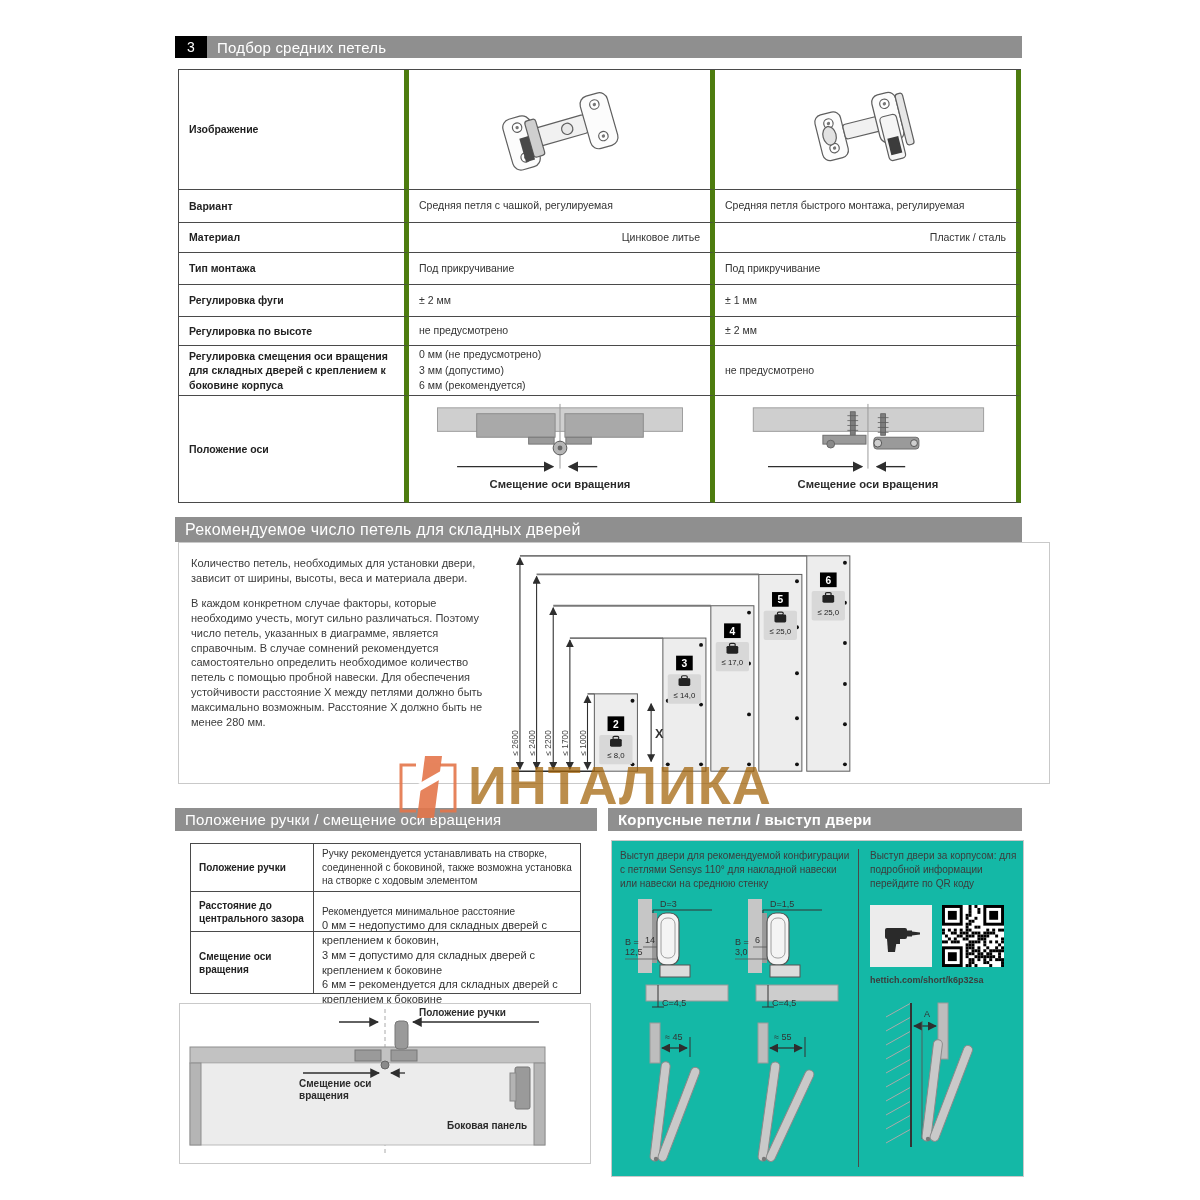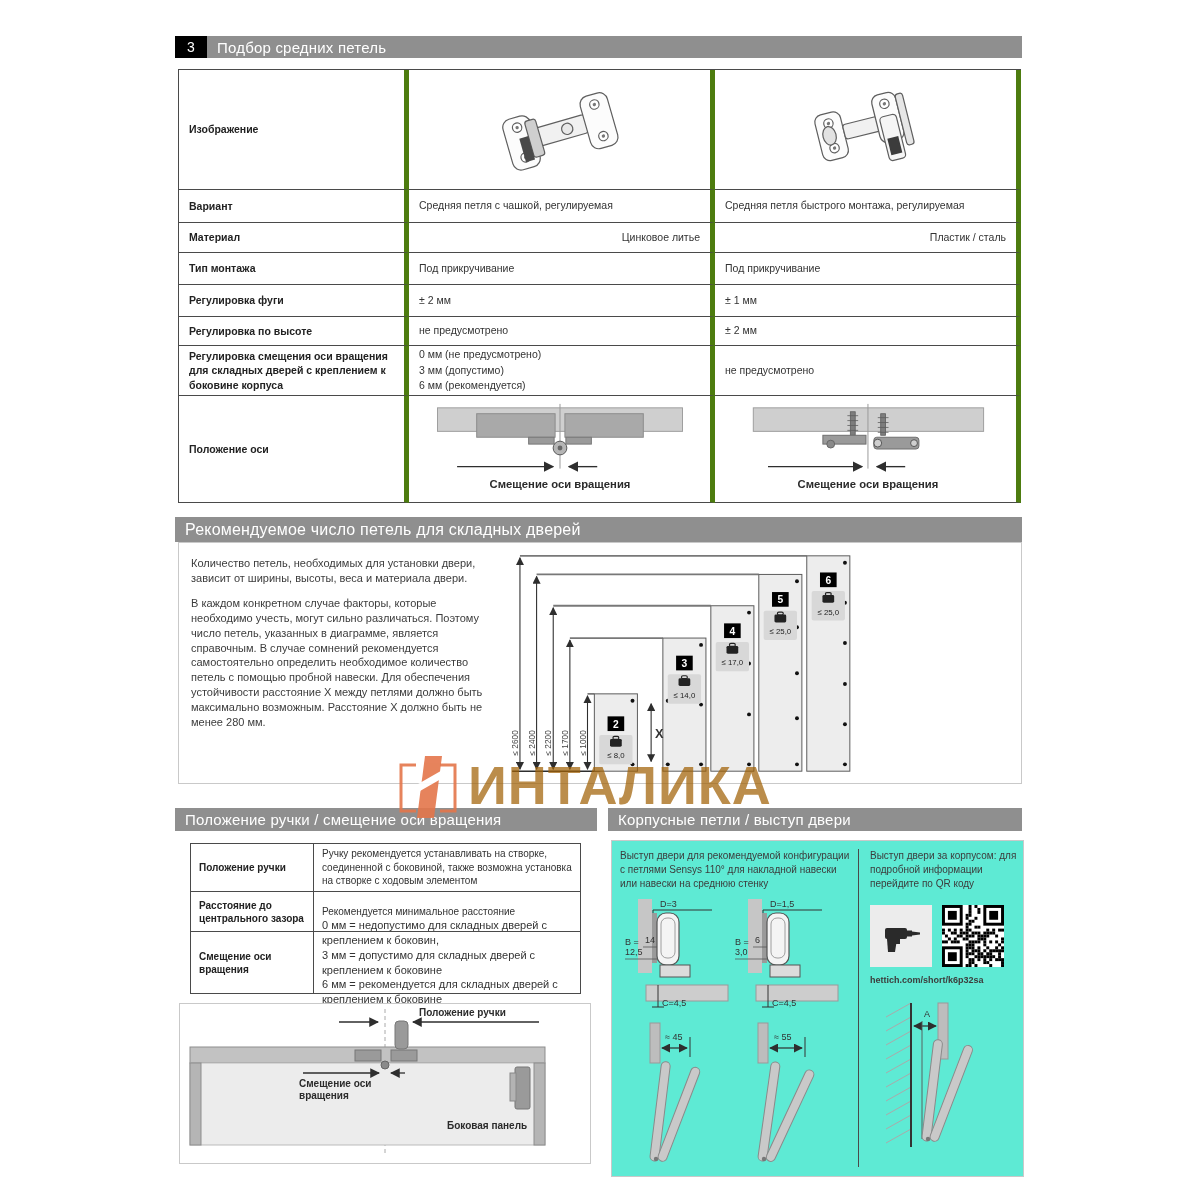--- a/index.html
+++ b/index.html
@@ -27,21 +27,21 @@
   .wm{pointer-events:none;z-index:50;}
   .wmtext{font-size:54px;font-weight:bold;color:#a16207;opacity:.72;letter-spacing:1px;}
   
   .htable{display:grid;grid-template-columns:123px 267px;border:1px solid #4a4a4a;
           border-right:none;border-bottom:none;font-size:10px;}
   .htable .cell{border-right:1px solid #4a4a4a;border-bottom:1px solid #4a4a4a;
           display:flex;flex-direction:column;justify-content:center;padding:3px 8px;box-sizing:border-box;}
   .htable .lab{font-weight:bold;color:#222;line-height:1.3;}
   .htable .val{color:#333;line-height:1.35;}
   .small{font-size:11px;line-height:1.5;}
-  .s4box{border:1px solid #c9c9c9;background:#5eead4;}
+  .s4box{border:1px solid #c9c9c9;background:#14b8a6;}
   .intro{font-size:10px;line-height:1.4;color:#3c3c3c;}
   .qrlink{font-size:9px;font-weight:bold;color:#3c3c3c;}
   svg text{font-family:"Liberation Sans",sans-serif;}
   .dim{font-size:9px;fill:#333;}
 </style>
 </head>
 <body>
 
 <svg width="0" height="0" style="position:absolute" aria-hidden="true">
   <defs>
@@ -169,21 +169,21 @@
         <line x1="40" y1="68" x2="136" y2="68" stroke="#2e2e2e" stroke-width="1.4" marker-end="url(#ah)"></line>
         <line x1="180" y1="68" x2="151" y2="68" stroke="#2e2e2e" stroke-width="1.4" marker-end="url(#ah)"></line>
         <text x="142" y="90" text-anchor="middle" font-size="11.5" font-weight="bold" fill="#2b2b2b">Смещение оси вращения</text>
       </svg>
     </div>
   </div>
 
   <div class="abs hbar" style="left:175px;top:517px;width:847px;height:25px;font-size:16px;">
     <div class="txt">Рекомендуемое число петель для складных дверей</div>
   </div>
-  <div class="abs s2box" style="left:178px;top:542px;width:842px;height:240px;">
+  <div class="abs s2box" style="left:178px;top:542px;width:842px;height:240px;padding-left:28px;">
     <div class="abs para" style="left:12px;top:13px;width:300px;">Количество петель, необходимых для установки двери, зависит от ширины, высоты, веса и материала двери.</div>
     <div class="abs para" style="left:12px;top:53px;width:305px;">В каждом конкретном случае факторы, которые необходимо учесть, могут сильно различаться. Поэтому число петель, указанных в диаграмме, является справочным. В случае сомнений рекомендуется самостоятельно определить необходимое количество петель с помощью пробной навески. Для обеспечения устойчивости расстояние X между петлями должно быть максимально возможным. Расстояние X должно быть не менее 280 мм.</div>
 
     <svg class="abs" style="left:327px;top:5px;" width="348" height="232" viewBox="0 0 355 237">
 
       <g stroke="#787878" stroke-width="1.8">
         <line x1="14" y1="8" x2="307" y2="8"></line>
         <line x1="31" y1="27" x2="258" y2="27"></line>
         <line x1="48" y1="59" x2="209" y2="59"></line>
         <line x1="65" y1="92" x2="160" y2="92"></line>
@@ -332,21 +332,21 @@
     <line x1="234" y1="19" x2="360" y2="19" stroke="#2e2e2e" stroke-width="1.3" marker-start="url(#ah)"></line>
     <text x="240" y="13" font-size="10" font-weight="bold" fill="#2b2b2b">Положение ручки</text>
 
     <line x1="124" y1="70" x2="200" y2="70" stroke="#2e2e2e" stroke-width="1.3" marker-end="url(#ah)"></line>
     <line x1="226" y1="70" x2="212" y2="70" stroke="#2e2e2e" stroke-width="1.3" marker-end="url(#ah)"></line>
     <text x="120" y="84" font-size="10" font-weight="bold" fill="#2b2b2b">Смещение оси</text>
     <text x="120" y="96" font-size="10" font-weight="bold" fill="#2b2b2b">вращения</text>
     <text x="268" y="126" font-size="10" font-weight="bold" fill="#2b2b2b">Боковая панель</text>
   </svg>
 
-  <div class="abs hbar" style="left:608px;top:808px;width:414px;height:23px;">
+  <div class="abs hbar" style="left:608px;top:808px;width:414px;height:23px;font-weight:bold;">
     <div class="txt">Корпусные петли / выступ двери</div>
   </div>
   <div class="abs s4box" style="left:611px;top:840px;width:411px;height:335px;">
     <div class="abs intro" style="left:8px;top:8px;width:234px;">Выступ двери для рекомендуемой конфигурации с петлями Sensys 110° для накладной навески или навески на среднюю стенку</div>
     <div class="abs" style="left:246px;top:8px;width:1px;height:318px;background:#4a4a4a;"></div>
     <div class="abs intro" style="left:258px;top:8px;width:148px;">Выступ двери за корпусом: для подробной информации перейдите по QR коду</div>
 
     <svg class="abs" style="left:10px;top:56px;" width="112" height="118" viewBox="0 0 112 118">
       <rect x="16" y="2" width="14" height="74" fill="#c6c6c6"></rect>
       <text x="38" y="10" class="dim">D=3</text>

